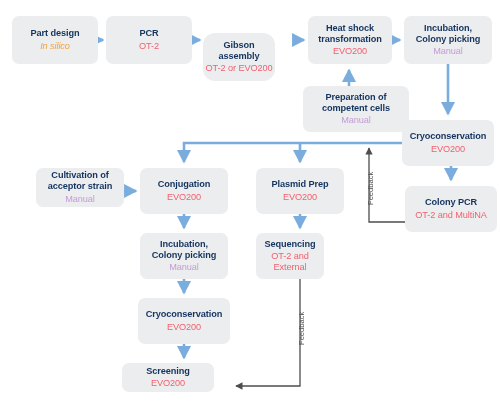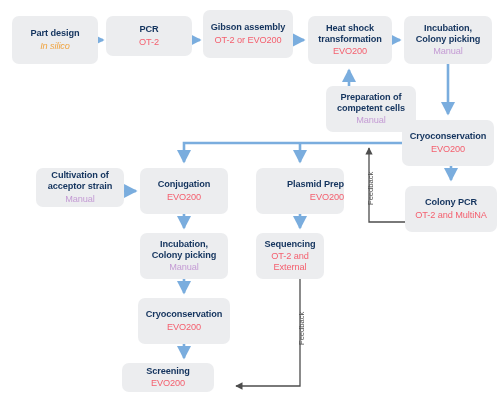--- a/index.html
+++ b/index.html
@@ -112,43 +112,43 @@
       <path d="M405,222 L369,222 L369,148" marker-end="url(#arrow-gray)"></path>
       <path d="M300,279 L300,386 L236,386" marker-end="url(#arrow-gray)"></path>
     </g>
   </svg>
 
   <div class="node-box" style="left:12px; top:16px; width:86px; height:48px;">
     <div class="node-title">Part design</div>
     <div class="node-sub sub-insilico">In silico</div>
   </div>
 
-  <div class="node-box" style="left:106px; top:16px; width:86px; height:40px;">
+  <div class="node-box" style="left:106px; top:16px; width:86px; height:48px;">
     <div class="node-title">PCR</div>
     <div class="node-sub sub-device">OT-2</div>
   </div>
 
-  <div class="node-box" style="left:203px; top:10px; width:90px; height:48px;">
+  <div class="node-box" style="left:203px; top:33px; width:72px; height:48px;border-radius:12px;">
     <div class="node-title">Gibson assembly</div>
     <div class="node-sub sub-device">OT-2 or EVO200</div>
   </div>
 
   <div class="node-box" style="left:308px; top:16px; width:84px; height:48px;">
     <div class="node-title">Heat shock
 transformation</div>
     <div class="node-sub sub-device">EVO200</div>
   </div>
 
   <div class="node-box" style="left:404px; top:16px; width:88px; height:48px;">
     <div class="node-title">Incubation,
 Colony picking</div>
     <div class="node-sub sub-manual">Manual</div>
   </div>
 
-  <div class="node-box" style="left:303px; top:86px; width:90px; height:46px;margin-left:23px;">
+  <div class="node-box" style="left:303px; top:86px; width:106px; height:46px;">
     <div class="node-title">Preparation of
 competent cells</div>
     <div class="node-sub sub-manual">Manual</div>
   </div>
 
   <div class="node-box" style="left:402px; top:120px; width:92px; height:46px;">
     <div class="node-title">Cryoconservation</div>
     <div class="node-sub sub-device">EVO200</div>
   </div>
 
@@ -161,21 +161,21 @@
     <div class="node-title">Cultivation of
 acceptor strain</div>
     <div class="node-sub sub-manual">Manual</div>
   </div>
 
   <div class="node-box" style="left:140px; top:168px; width:88px; height:46px;">
     <div class="node-title">Conjugation</div>
     <div class="node-sub sub-device">EVO200</div>
   </div>
 
-  <div class="node-box" style="left:256px; top:168px; width:88px; height:46px;align-items:flex-end;">
+  <div class="node-box" style="left:256px; top:168px; width:88px; height:46px;">
     <div class="node-title">Plasmid Prep</div>
     <div class="node-sub sub-device">EVO200</div>
   </div>
 
   <div class="node-box" style="left:140px; top:233px; width:88px; height:46px;">
     <div class="node-title">Incubation,
 Colony picking</div>
     <div class="node-sub sub-manual">Manual</div>
   </div>
 

